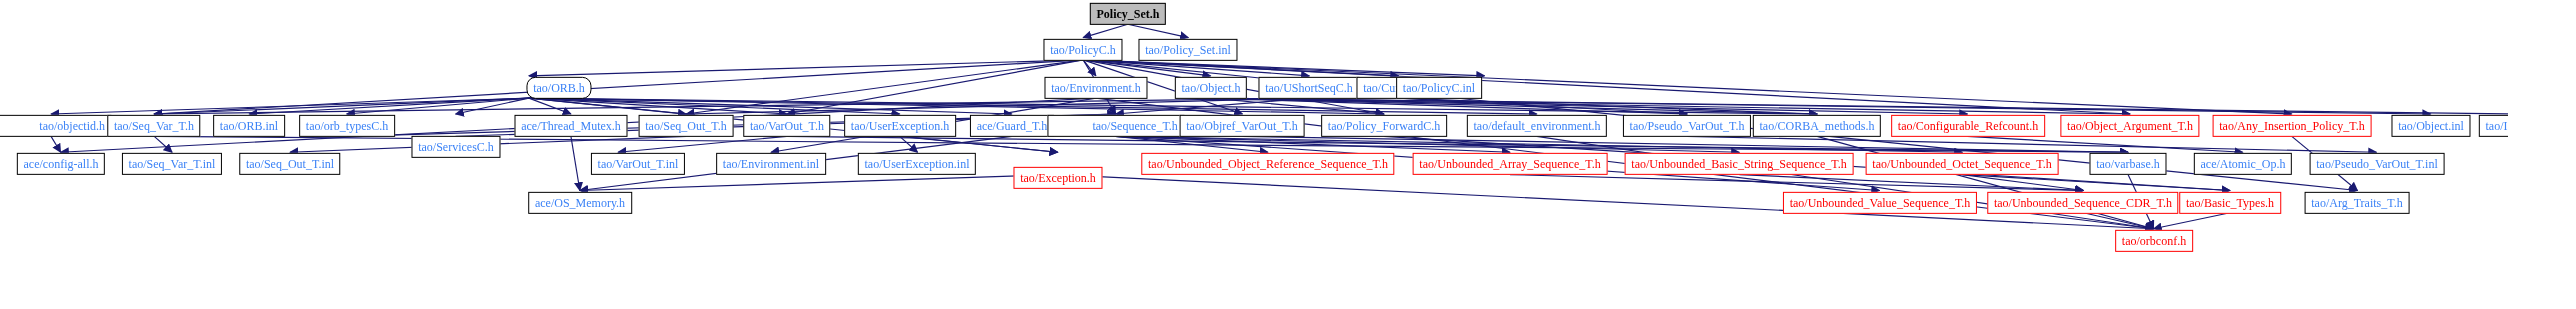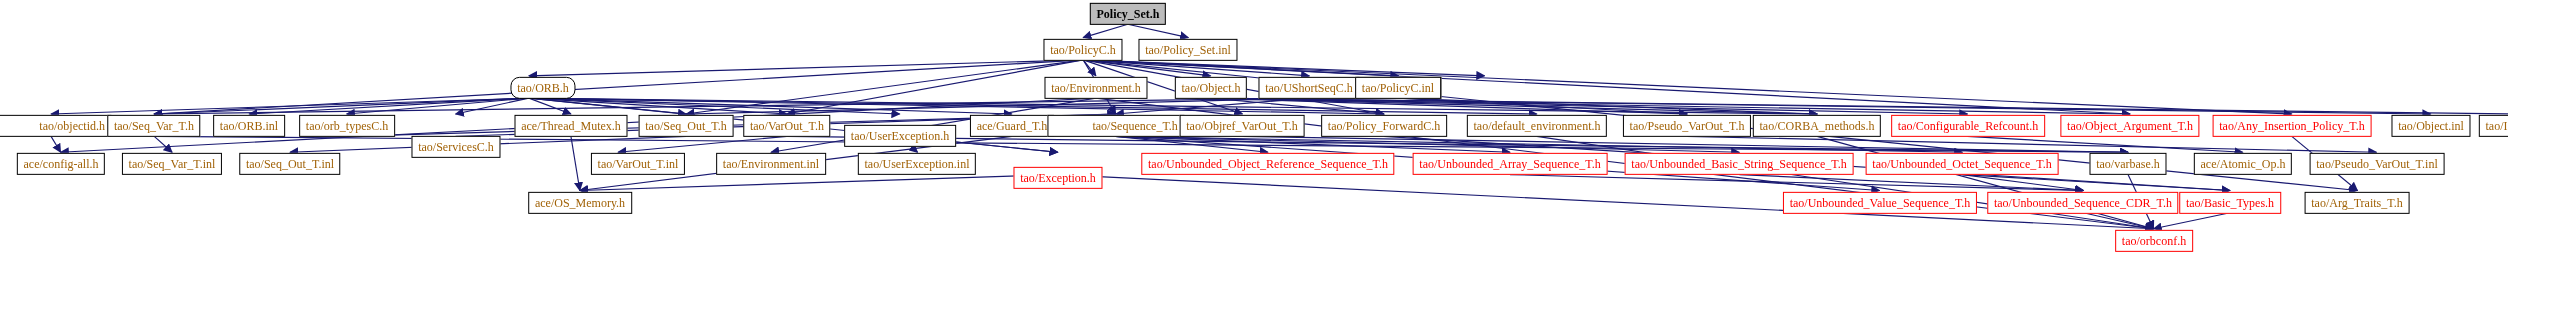--- a/index.html
+++ b/index.html
@@ -19,21 +19,21 @@
     position: absolute;
     left: 0; top: 0;
     width: 2576px;
     height: 309px;
   }
   .node {
     position: absolute;
     transform: translate(-50%, -50%);
     background: #ffffff;
     border: 0.6px solid #000000;
-    color: #a16207;
+    color: #3b82f6;
     font-size: 12px;
     line-height: 1;
     padding: 3.8px 5.7px 4.5px 5.7px;
     white-space: nowrap;
     z-index: 2;
   }
   .node.truncated {
     border-color: #ff0000;
     color: #ff0000;
   }
@@ -131,35 +131,35 @@
       <line x1="2852" y1="214" x2="3380" y2="359" stroke="#191970" stroke-width="1.8" marker-end="url(#arrowhead)"></line>
       <line x1="2172" y1="214" x2="3500" y2="299" stroke="#191970" stroke-width="1.8" marker-end="url(#arrowhead)"></line>
       <line x1="2648" y1="214" x2="3730" y2="239" stroke="#191970" stroke-width="1.8" marker-end="url(#arrowhead)"></line>
       <line x1="3088" y1="214" x2="3520" y2="239" stroke="#191970" stroke-width="1.8" marker-end="url(#arrowhead)"></line>
       <line x1="3597" y1="214" x2="3700" y2="299" stroke="#191970" stroke-width="1.8" marker-end="url(#arrowhead)"></line>
     </svg>
   <div id="nodes">
       <div class="node root" style="left: 1128px; top: 14px;">Policy_Set.h</div>
       <div class="node normal" style="left: 1083px; top: 50px;">tao/PolicyC.h</div>
       <div class="node normal" style="left: 1188px; top: 50px;">tao/Policy_Set.inl</div>
-      <div class="node normal" style="left: 543px; top: 88px; border-radius: 9px;">tao/ORB.h</div>
+      <div class="node normal" style="left: 559px; top: 88px; border-radius: 9px;">tao/ORB.h</div>
       <div class="node normal" style="left: 1096px; top: 88px;">tao/Environment.h</div>
       <div class="node normal" style="left: 1211px; top: 88px;">tao/Object.h</div>
       <div class="node normal" style="left: 1309px; top: 88px;">tao/UShortSeqC.h</div>
       <div class="node normal" style="left: 1399px; top: 88px;">tao/CurrentC.h</div>
-      <div class="node normal" style="left: 1398px; top: 88px;">tao/PolicyC.inl</div>
+      <div class="node normal" style="left: 1439px; top: 88px;">tao/PolicyC.inl</div>
       <div class="node normal" style="left: 51px; top: 126px; padding-left: 48px;">tao/objectid.h</div>
       <div class="node normal" style="left: 154px; top: 126px;">tao/Seq_Var_T.h</div>
       <div class="node normal" style="left: 249px; top: 126px;">tao/ORB.inl</div>
       <div class="node normal" style="left: 347px; top: 126px;">tao/orb_typesC.h</div>
       <div class="node normal" style="left: 456px; top: 109px; margin-top: 38px;">tao/ServicesC.h</div>
       <div class="node normal" style="left: 571px; top: 126px;">ace/Thread_Mutex.h</div>
       <div class="node normal" style="left: 686px; top: 126px;">tao/Seq_Out_T.h</div>
       <div class="node normal" style="left: 787px; top: 126px;">tao/VarOut_T.h</div>
-      <div class="node normal" style="left: 900px; top: 136px;">tao/UserException.h</div>
+      <div class="node normal" style="left: 900px; top: 126px;">tao/UserException.h</div>
       <div class="node normal" style="left: 1012px; top: 126px;">ace/Guard_T.h</div>
       <div class="node normal" style="left: 1116px; top: 126px; padding-left: 44px;">tao/Sequence_T.h</div>
       <div class="node normal" style="left: 1242px; top: 126px;">tao/Objref_VarOut_T.h</div>
       <div class="node normal" style="left: 1384px; top: 126px;">tao/Policy_ForwardC.h</div>
       <div class="node normal" style="left: 1537px; top: 126px;">tao/default_environment.h</div>
       <div class="node normal" style="left: 1687px; top: 126px;">tao/Pseudo_VarOut_T.h</div>
       <div class="node normal" style="left: 1817px; top: 126px;">tao/CORBA_methods.h</div>
       <div class="node truncated" style="left: 1968px; top: 126px;">tao/Configurable_Refcount.h</div>
       <div class="node truncated" style="left: 2130px; top: 126px;">tao/Object_Argument_T.h</div>
       <div class="node truncated" style="left: 2292px; top: 126px;">tao/Any_Insertion_Policy_T.h</div>

